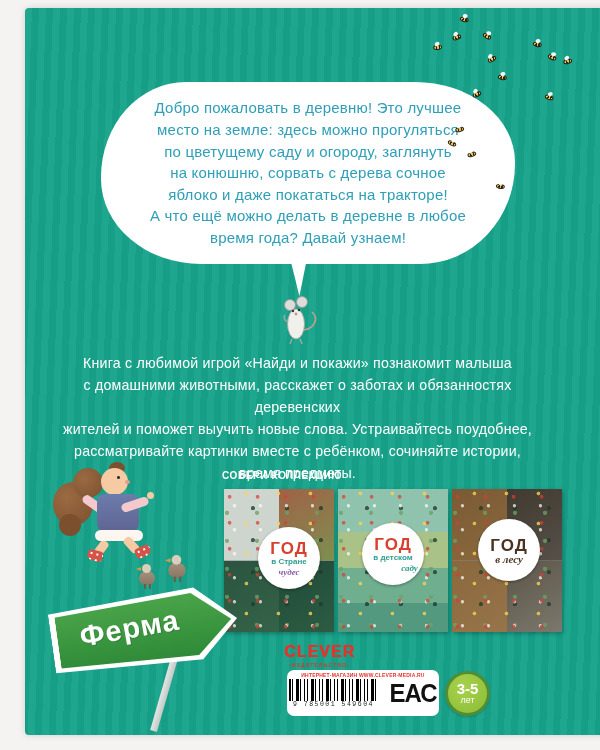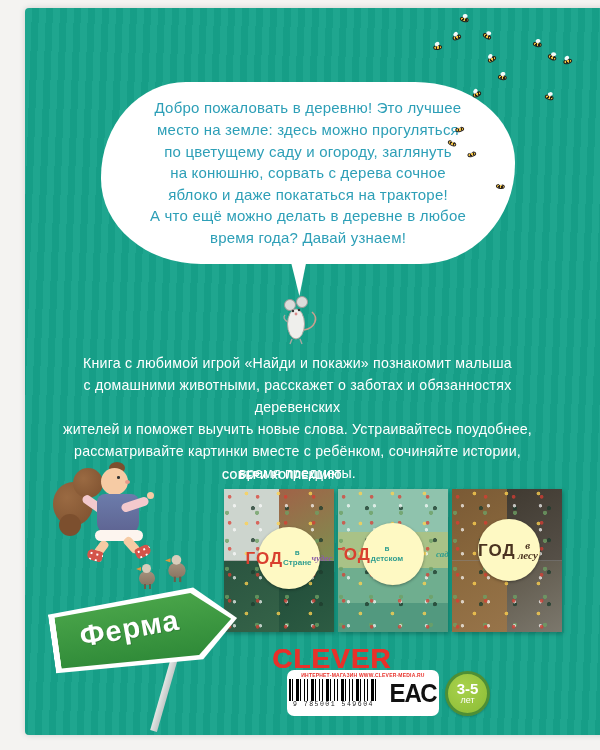--- a/index.html
+++ b/index.html
@@ -78,22 +78,22 @@
       linear-gradient(150deg,#2a5440,#356348) 0 100%/50% 50% no-repeat,
       linear-gradient(150deg,#1f4a38,#2d5c43) 100% 100%/50% 50% no-repeat; }
   .book2 .art { background:linear-gradient(180deg,#8fc3ad 0 30%, #a9c287 30% 55%, #6fae8f 55% 80%, #52997f 80% 100%); }
   .book3 .art { background:
       linear-gradient(150deg,#7a5a35,#8c6a3e) 0 0/50% 50% no-repeat,
       linear-gradient(150deg,#403a31,#565048) 100% 0/50% 50% no-repeat,
       linear-gradient(150deg,#8a683c,#97744a) 0 100%/50% 50% no-repeat,
       linear-gradient(150deg,#5c5548,#7c786d) 100% 100%/50% 50% no-repeat; }
   .badge {
     position:absolute; width:62px; height:62px; border-radius:50%;
-    background:#fef9c3; box-shadow:0 1px 3px rgba(0,0,0,.35);
-    display:flex; flex-direction:row; align-items:center; justify-content:center; z-index:2;
+    background:#ffffff; box-shadow:0 1px 3px rgba(0,0,0,.35);
+    display:flex; flex-direction:column; align-items:center; justify-content:center; z-index:2;
     text-align:center;
   }
   .book1 .badge { left:34px; top:38px; }
   .book2 .badge { left:24px; top:34px; }
   .book3 .badge { left:26px; top:30px; }
   .badge .t { font-size:17px; font-weight:900; letter-spacing:1px; color:#d9402f; line-height:17px; }
   .book3 .badge .t { color:#4a3320; }
   .badge .s1 { font-size:8px; font-weight:bold; color:#2e9d8f; line-height:10px; }
   .badge .s2 { font-size:9px; font-style:italic; font-weight:bold; color:#8b5ea7;
                font-family:"Liberation Serif", serif; line-height:10px; }
@@ -148,21 +148,21 @@
           filter:drop-shadow(1px 2px 2px rgba(0,0,0,.25)); }
   .sign .inner { position:absolute; inset:5px 6px;
           background:linear-gradient(#49a449,#2f8a38);
           clip-path:polygon(0 10%, 79% 1%, 100% 50%, 79% 99%, 0 90%); }
   .sign .label { position:absolute; left:14px; top:16px; width:130px; text-align:center;
           font-size:29px; font-weight:bold; color:#fff; transform:rotate(-2deg);
           text-shadow:1px 1px 0 rgba(0,0,0,.15); letter-spacing:1px; }
 
   
   .publisher { position:absolute; left:247px; top:635px; width:95px; text-align:center; z-index:2; }
-  .publisher .name { font-size:28px; font-weight:900; color:#e8312a; letter-spacing:1px;
+  .publisher .name { font-size:16px; font-weight:900; color:#e8312a; letter-spacing:1px;
           text-shadow:0.5px 0 0 #e8312a; }
   .publisher .tagline { font-size:5px; font-weight:bold; color:#e8312a; letter-spacing:1.2px; margin-top:1px; }
 
   
   .barcode-panel { position:absolute; left:262px; top:662px; width:152px; height:46px;
           background:#fff; border-radius:7px; z-index:2; padding:2px 6px 3px; text-align:center; }
   .shop-url { font-size:5px; font-weight:bold; color:#e8312a; letter-spacing:.2px; line-height:7px; white-space:nowrap; }
   .bc-row { display:flex; align-items:center; justify-content:center; gap:12px; }
   .bars { width:88px; height:22px;
           background:repeating-linear-gradient(90deg,#000 0 1.5px,#fff 1.5px 3px,#000 3px 4px,#fff 4px 7px,#000 7px 10px,#fff 10px 11.5px,#000 11.5px 12.5px,#fff 12.5px 15px); }

